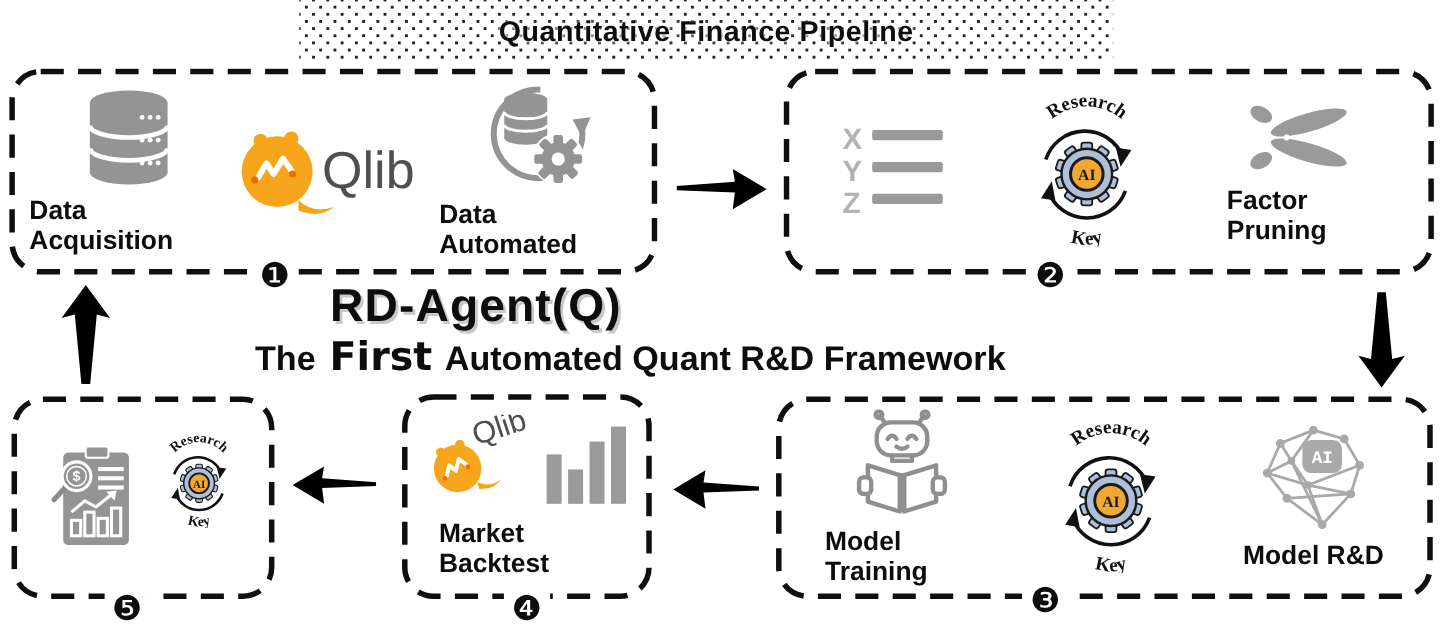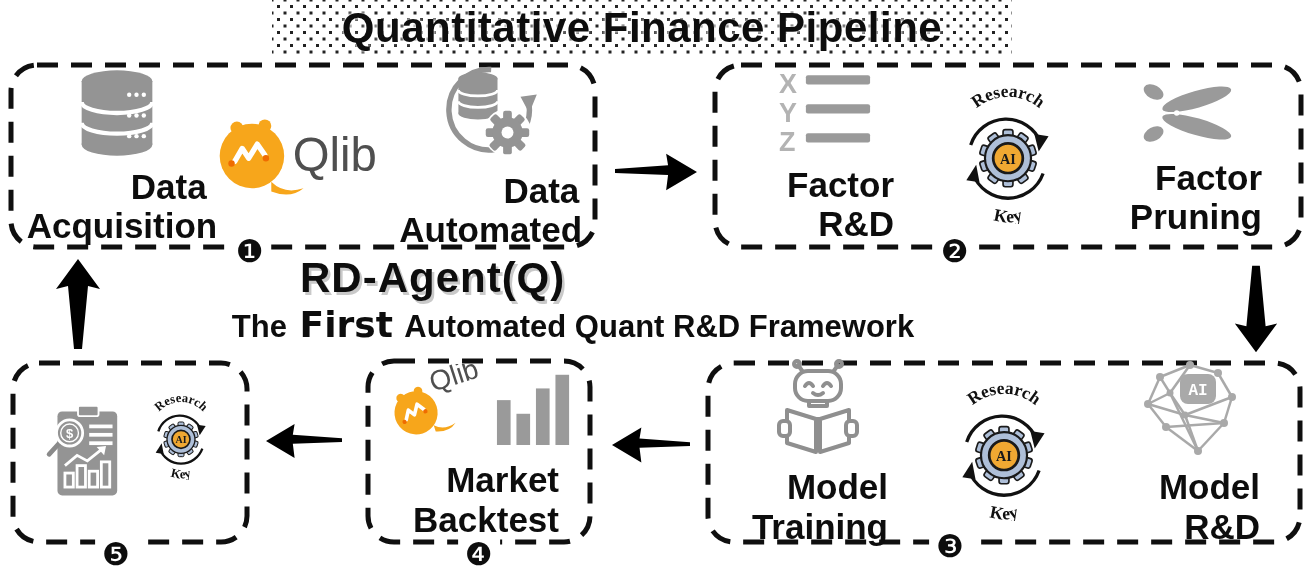--- a/index.html
+++ b/index.html
@@ -11,21 +11,21 @@
   .title-band{
     position:absolute;left:272px;top:0;width:740px;height:56px;
     display:flex;align-items:center;justify-content:center;
     background-image:
       radial-gradient(circle,#222 1.5px,transparent 1.7px),
       radial-gradient(circle,#222 1.5px,transparent 1.7px);
     background-size:13px 13px;
     background-position:0 0,6.5px 6.5px;
   }
   .title-band .t{
-    font-size:42px;font-weight:800;letter-spacing:.5px;
+    font-size:26px;font-weight:800;letter-spacing:.5px;
     background:transparent;text-shadow:0 0 3px #fff,0 0 6px #fff;
   }
   
   .heading{
     position:absolute;left:300px;top:254px;width:700px;text-align:left;
     font-size:42px;font-weight:800;letter-spacing:1px;
     text-shadow:2.5px 2.5px 0 #c9c9c9;
   }
   .subheading{
     position:absolute;left:0;top:304px;width:1146px;text-align:center;
@@ -41,21 +41,21 @@
     position:absolute;left:41%;bottom:-17px;transform:translateX(-50%);
     font-size:31px;line-height:1;background:#fff;padding:0 7px;
     font-family:"DejaVu Sans",sans-serif;
   }
   .badge.center{left:50%;} .badge.b5{left:44%;bottom:-25px;} .badge.b4{bottom:-25px;}
   .box-row{
     position:relative;width:100%;height:100%;display:flex;
     align-items:center;justify-content:space-around;padding:6px 18px;box-sizing:border-box;
   }
   .cell{display:flex;flex-direction:column;align-items:center;justify-content:center;gap:8px;}
-  .lbl{font-size:35px;font-weight:800;text-align:right;line-height:1.12;max-width:180px;}
+  .lbl{font-size:24px;font-weight:800;text-align:left;line-height:1.12;max-width:180px;}
   .lbl.narrow{max-width:140px;}
   
   .arrow{position:absolute;}
   
   .rdlogo text{font-family:"Liberation Serif",serif;font-weight:bold;}
   .stack-row{display:flex;align-items:flex-start;justify-content:center;gap:10px;}
 </style>
 </head>
 <body>
 
@@ -150,21 +150,20 @@
     <div class="box-row">
       <div class="cell">
         <svg width="100" height="88" viewBox="0 0 95 85">
           <text x="4" y="23" font-size="26" font-weight="bold" fill="#b3b3b3">X</text>
           <text x="4" y="51" font-size="26" font-weight="bold" fill="#b3b3b3">Y</text>
           <text x="4" y="79" font-size="26" font-weight="bold" fill="#b3b3b3">Z</text>
           <rect x="30" y="6" width="62" height="9" rx="2" fill="#9a9a9a"></rect>
           <rect x="30" y="34" width="62" height="9" rx="2" fill="#9a9a9a"></rect>
           <rect x="30" y="62" width="62" height="9" rx="2" fill="#9a9a9a"></rect>
         </svg>
-        <div class="lbl narrow">Factor R&amp;D</div>
       </div>
       <div class="cell">
         <svg class="rdlogo" width="132" height="136" viewBox="0 0 120 124">
           <defs>
             <path id="arcT1" d="M 16,52 A 44,44 0 0 1 104,52"></path>
             <path id="arcB1" d="M 38,116 A 40,40 0 0 0 82,116"></path>
           </defs>
           <path d="M 26,52 A 34,34 0 0 1 90,50" stroke="#111" stroke-width="3" fill="none"></path>
           <polygon points="84,42 97,44 88,58" fill="#111"></polygon>
           <path d="M 92,78 A 34,34 0 0 1 28,78" stroke="#111" stroke-width="3" fill="none"></path>

